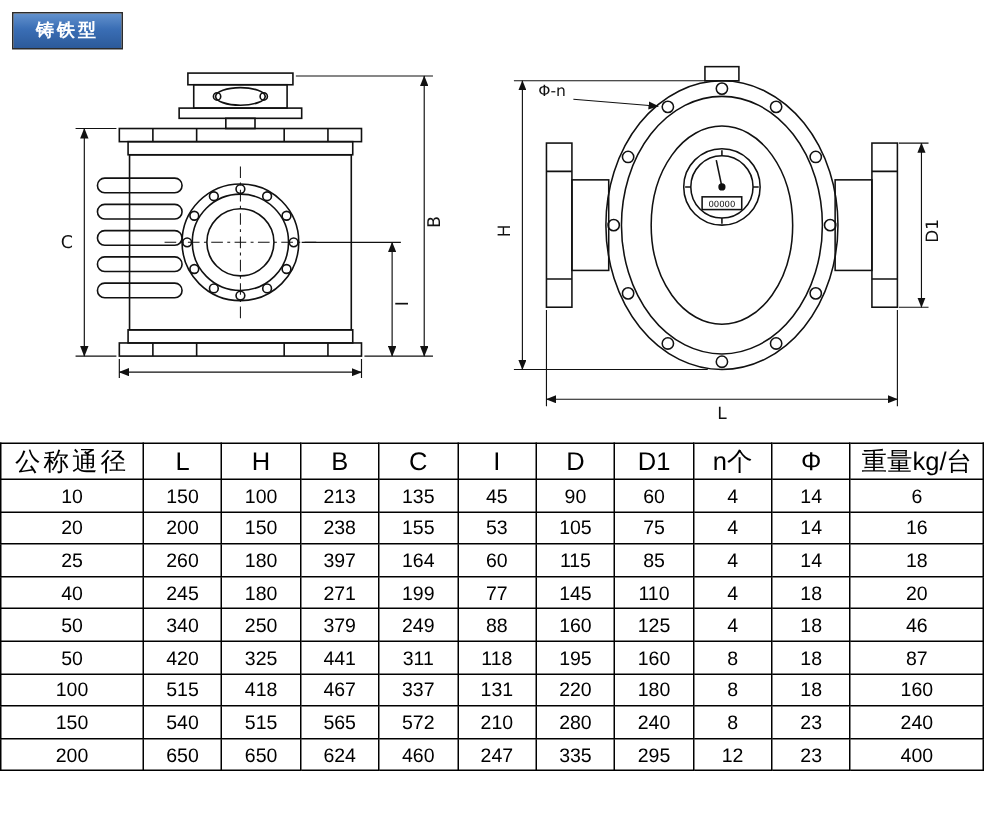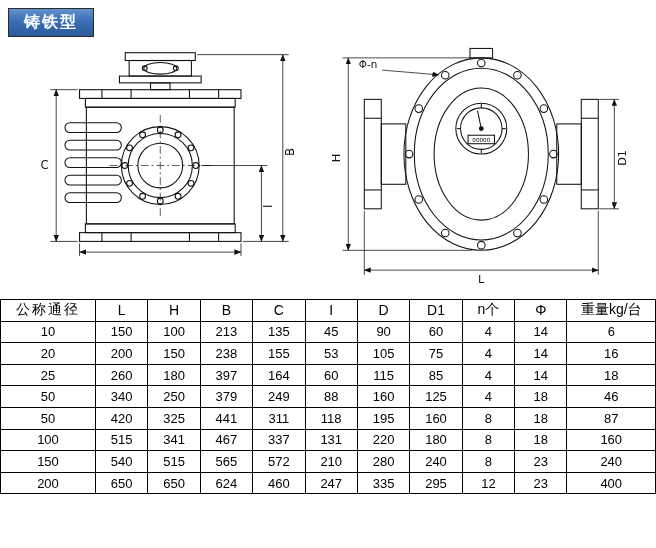--- a/index.html
+++ b/index.html
@@ -10,21 +10,21 @@
     color: #000;
   }
   .page { width: 656px; height: 548px; background: #fff; overflow: hidden; }
 
   .badge {
     display: inline-block;
     margin: 8px 0 2px 8px;
     padding: 3px 15px;
     background: linear-gradient(180deg, #6392cd 0%, #3a6eb5 45%, #2c5a9a 100%);
     color: #fff;
-    font-size: 16px;
+    font-size: 12px;
     font-weight: bold;
     letter-spacing: 2px;
     border: 1px solid #2b2b2b;
   }
 
   .drawings {
     display: flex;
     align-items: flex-start;
     gap: 14px;
     padding-left: 24px;
@@ -43,21 +43,21 @@
     border: 1px solid #000;
     text-align: center;
     vertical-align: middle;
     font-size: 13px;
     font-weight: 400;
     height: 21.6px;
     padding: 0 2px;
     overflow: hidden;
     white-space: nowrap;
   }
-  .dims th { font-size: 14px; }
+  .dims th { font-size: 17px; }
   .dims th:first-child { letter-spacing: 2px; }
 </style>
 </head>
 <body>
 
 <div class="page">
 
   <div class="badge">铸铁型</div>
 
   <div class="drawings">
@@ -296,20 +296,33 @@
         <td>397</td>
         <td>164</td>
         <td>60</td>
         <td>115</td>
         <td>85</td>
         <td>4</td>
         <td>14</td>
         <td>18</td>
       </tr>
         <tr>
+        <td>40</td>
+        <td>245</td>
+        <td>180</td>
+        <td>271</td>
+        <td>199</td>
+        <td>77</td>
+        <td>145</td>
+        <td>110</td>
+        <td>4</td>
+        <td>18</td>
+        <td>20</td>
+      </tr>
+        <tr>
         <td>50</td>
         <td>340</td>
         <td>250</td>
         <td>379</td>
         <td>249</td>
         <td>88</td>
         <td>160</td>
         <td>125</td>
         <td>4</td>
         <td>18</td>
@@ -324,21 +337,21 @@
         <td>118</td>
         <td>195</td>
         <td>160</td>
         <td>8</td>
         <td>18</td>
         <td>87</td>
       </tr>
         <tr>
         <td>100</td>
         <td>515</td>
-        <td>341</td>
+        <td>418</td>
         <td>467</td>
         <td>337</td>
         <td>131</td>
         <td>220</td>
         <td>180</td>
         <td>8</td>
         <td>18</td>
         <td>160</td>
       </tr>
         <tr>

